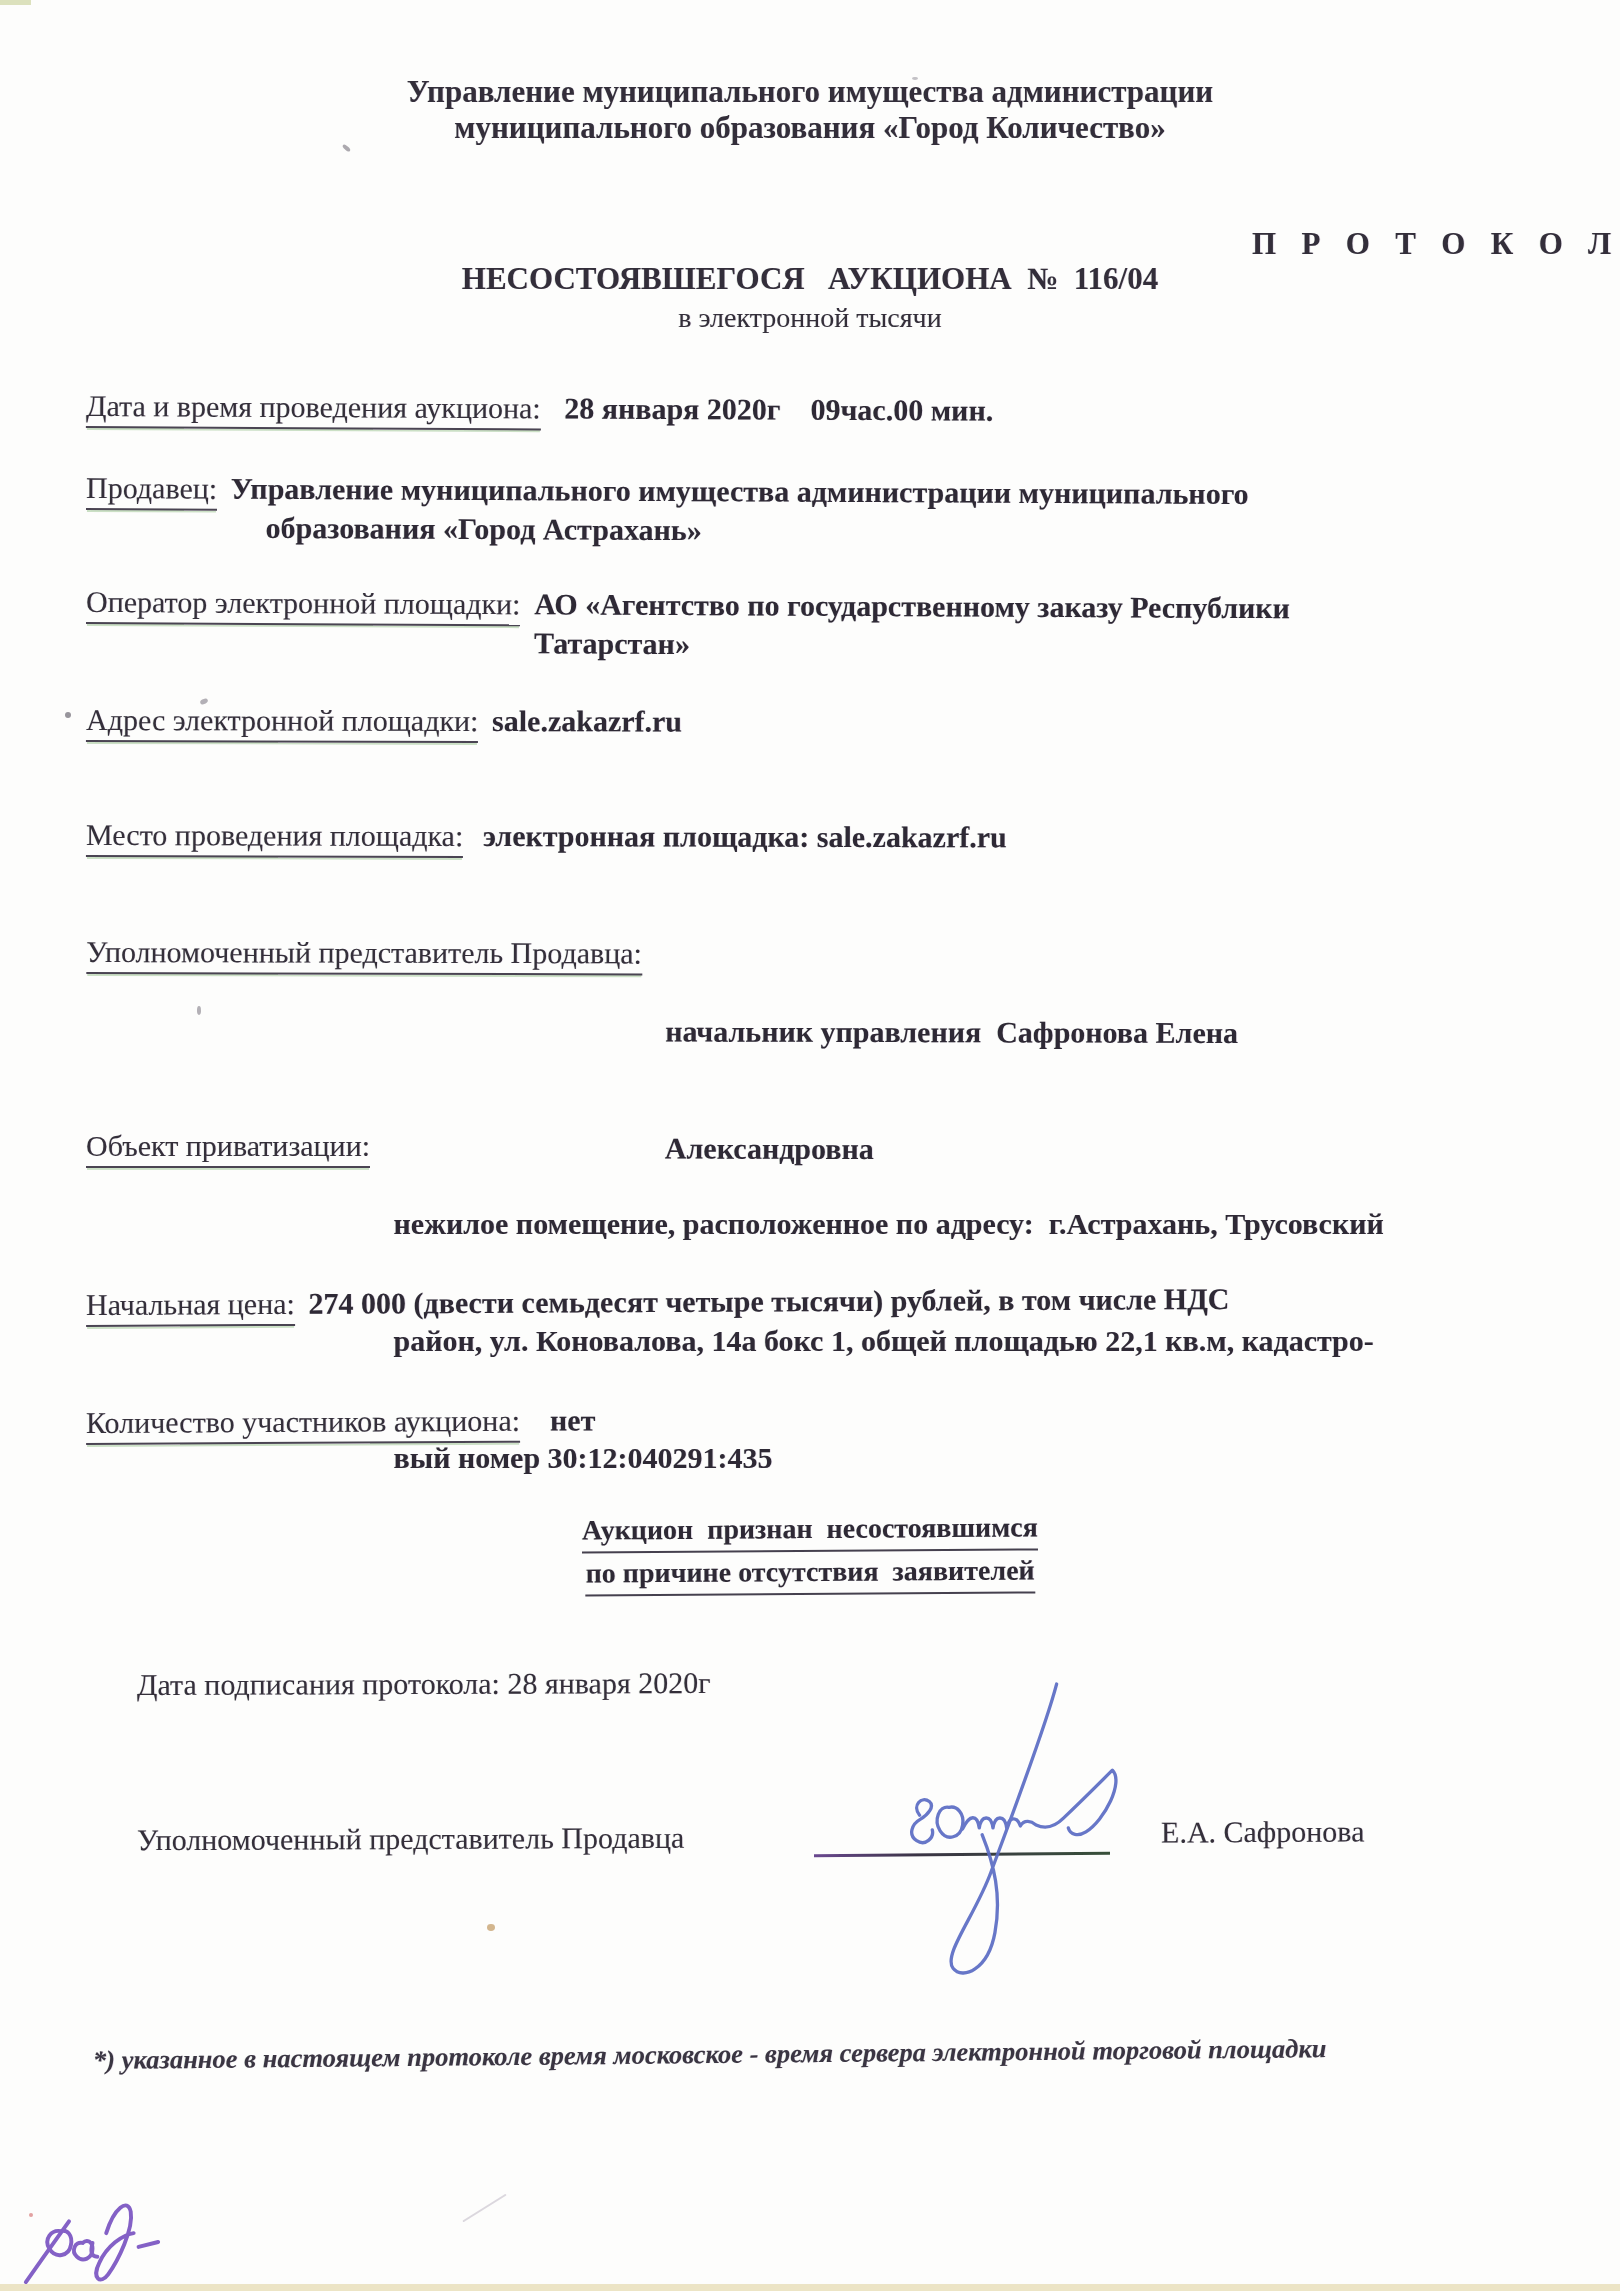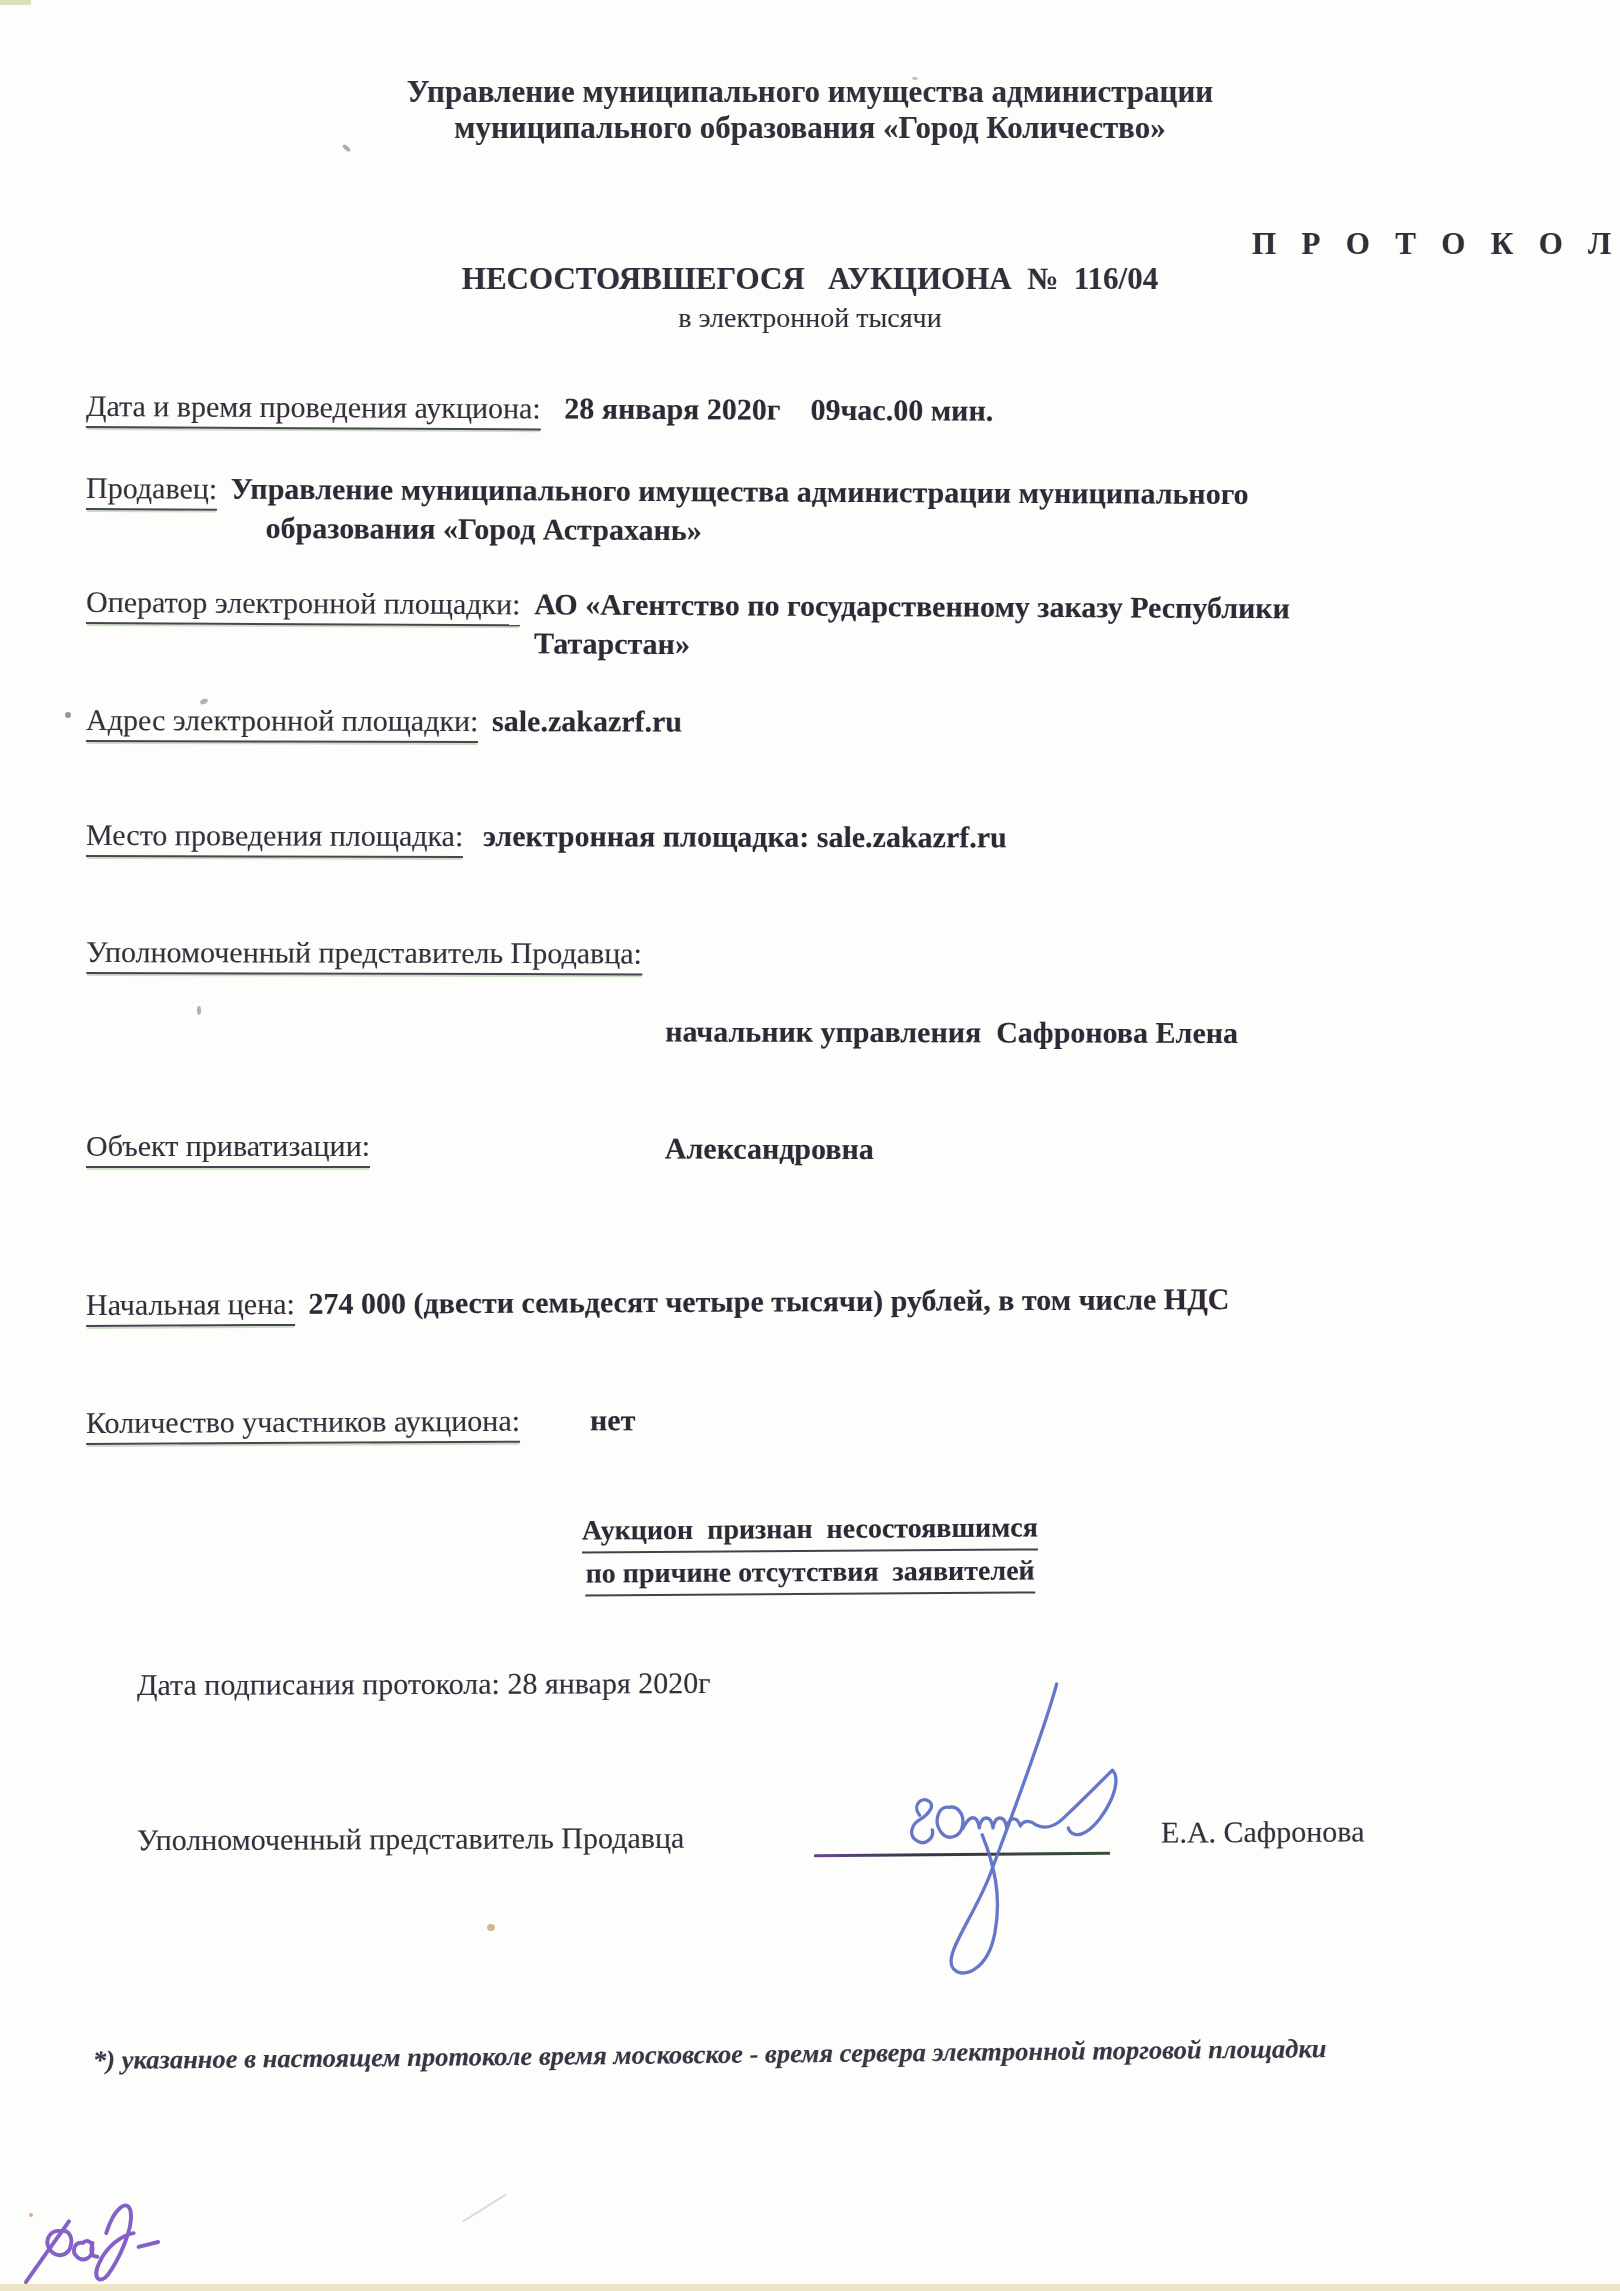--- a/index.html
+++ b/index.html
@@ -38,21 +38,21 @@
   .lbl {
     white-space: nowrap;
     border-bottom: 2px solid #4a4452;
     box-shadow: 0 2.9px 0 -1px rgba(110,170,95,0.35);
     padding-bottom: 1px;
   }
   .val { font-weight: bold; color: #2e2935; margin-left: 13.7px; }
   .val div { display: block; }
   .g20 { margin-left: 19.6px; }
   .g24 { margin-left: 23.5px; }
-  .g48 { margin-left: 70px; }
+  .g48 { margin-left: 30px; }
   .tilt-dn { transform: rotate(0.3deg); transform-origin: left center; }
   .tilt-dn2 { transform: rotate(0.15deg); transform-origin: left center; }
   .tilt-up { transform: rotate(-0.3deg); transform-origin: left center; }
   .resolution {
     top: 1509px;
     font-size: 28px;
     font-weight: bold;
     line-height: 40px;
     color: #2e2935;
     transform: rotate(-0.4deg);
@@ -132,20 +132,25 @@
   <div class="row tilt-dn2 txt" style="top:932px">
     <span class="lbl">Уполномоченный представитель Продавца:</span>
     <span class="val g24 pre">
       <div>начальник управления  Сафронова Елена</div>
       <div>Александровна</div>
     </span>
   </div>
 
   <div class="row txt" style="top:1126px">
     <span class="lbl">Объект приватизации:</span>
+    <span class="val g24 pre">
+      <div>нежилое помещение, расположенное по адресу:  г.Астрахань, Трусовский</div>
+      <div>район, ул. Коновалова, 14а бокс 1, общей площадью 22,1 кв.м, кадастро-</div>
+      <div>вый номер 30:12:040291:435</div>
+    </span>
   </div>
 
   <div class="row tilt-up txt" style="top:1285px">
     <span class="lbl pre">Начальная  цена:</span>
     <span class="val">274 000 (двести семьдесят четыре тысячи) рублей, в том числе НДС</span>
   </div>
 
   <div class="row tilt-up txt" style="top:1403px">
     <span class="lbl">Количество участников аукциона:</span>
     <span class="val g48">нет</span>

